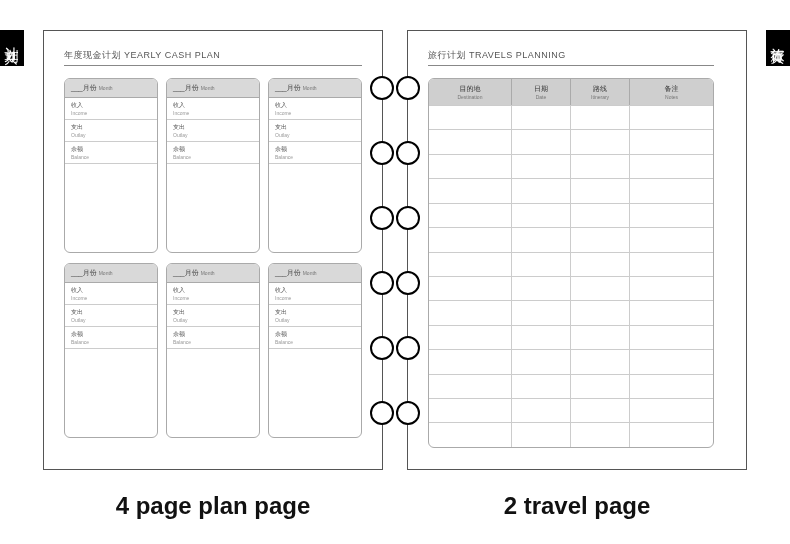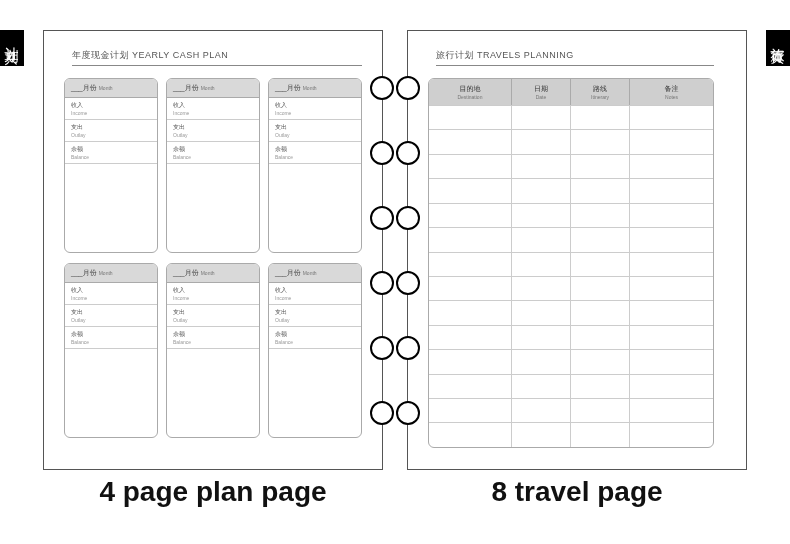--- a/index.html
+++ b/index.html
@@ -63,21 +63,20 @@
     border-radius: 50%;
     background: #fff;
   }
   .page-title {
     font-size: 9px;
     color: #555;
     border-bottom: 1px solid #888;
     padding-bottom: 3px;
     margin-bottom: 12px;
     letter-spacing: 0.5px;
-    margin-left: 8px;
   }
   .cards-grid {
     display: grid;
     grid-template-columns: repeat(3, 1fr);
     grid-template-rows: repeat(2, 1fr);
     gap: 10px 8px;
     height: 360px;
   }
   .card {
     border: 1px solid #aaa;
@@ -134,24 +133,24 @@
   }
   .tt-row {
     flex: 1;
     display: grid;
     grid-template-columns: 1.4fr 1fr 1fr 1.4fr;
     border-top: 1px solid #ccc;
   }
   .tt-row > div { border-right: 1px solid #ccc; }
   .tt-row > div:last-child { border-right: none; }
   .caption {
-    font-size: 28px;
+    font-size: 24px;
     font-weight: bold;
     color: #111;
-    margin-top: 6px;
+    margin-top: 22px;
     font-family: Arial, sans-serif;
   }
 </style>
 </head>
 <body>
 
 <div class="side-tab left">计划共４页</div>
 <div class="side-tab right">旅行页４页</div>
 
 <div class="pages">
@@ -320,16 +319,16 @@
             </div>
             <div class="tt-row">
               <div></div>
               <div></div>
               <div></div>
               <div></div>
             </div>
           </div>
       </div>
     </div>
-    <div class="caption">8 travel page</div>
+    <div class="caption">2 travel page</div>
   </div>
 
 </div>
 
 </body></html>

